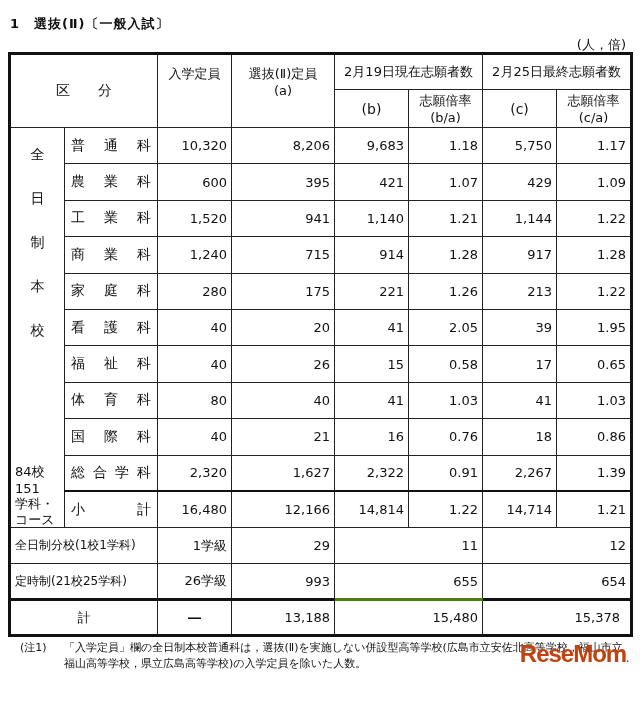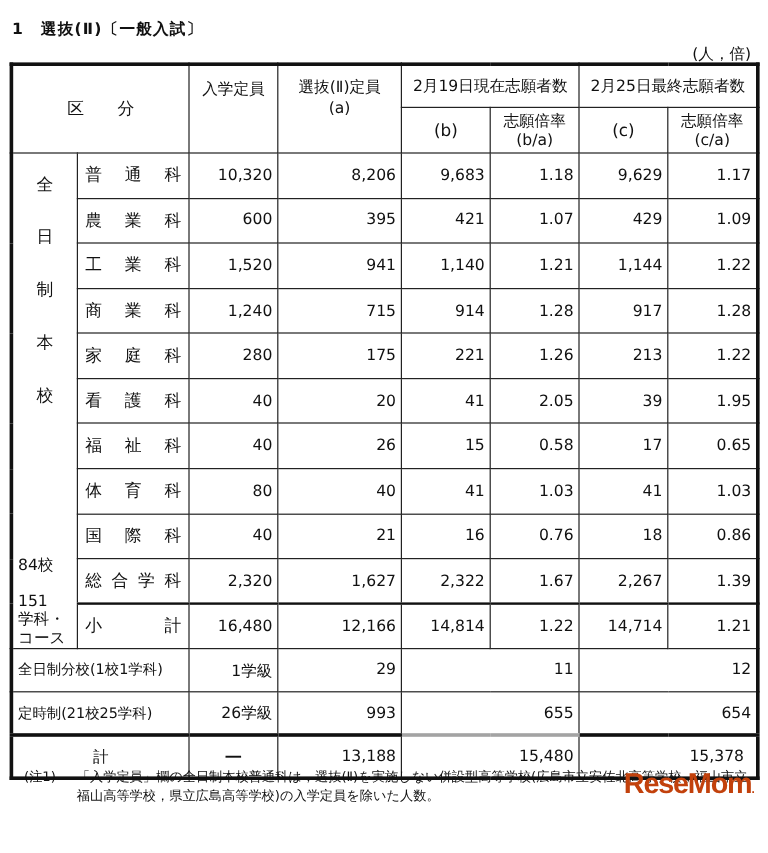--- a/index.html
+++ b/index.html
@@ -63,36 +63,36 @@
   <tr class="thick-top">
     <td rowspan="11" class="side">
       <div style="margin-top:4px;">
         <div class="v">全</div>
         <div class="v">日</div>
         <div class="v">制</div>
         <div class="v">本</div>
         <div class="v">校</div>
       </div>
       <div class="small" style="margin-top:112px;text-align:left;">84校</div>
-      <div class="small" style="margin-top:14px;text-align:left;white-space:pre-line;">151
+      <div class="small" style="margin-top:1px;text-align:left;white-space:pre-line;">151
 学科・
 コース</div>
     </td>
     <td>
           <div class="cat-row">
             <span>普</span>
             <span>通</span>
             <span>科</span>
           </div>
         </td>
     <td class="num">10,320</td>
     <td class="num">8,206</td>
     <td class="num">9,683</td>
     <td class="num">1.18</td>
-    <td class="num">9,629</td>
+    <td class="num">5,750</td>
     <td class="num">1.17</td>
   </tr>
   <tr>
     <td>
           <div class="cat-row">
             <span>農</span>
             <span>業</span>
             <span>科</span>
           </div>
         </td>
@@ -213,21 +213,21 @@
           <div class="cat-row">
             <span>総</span>
             <span>合</span>
             <span>学</span>
             <span>科</span>
           </div>
         </td>
     <td class="num">2,320</td>
     <td class="num">1,627</td>
     <td class="num">2,322</td>
-    <td class="num">1.67</td>
+    <td class="num">0.91</td>
     <td class="num">2,267</td>
     <td class="num">1.39</td>
   </tr>
   <tr style="border-top:2px solid #111;">
     <td style="border-top:2px solid #111;">
           <div class="cat-row">
             <span>小</span>
             <span>計</span>
           </div>
         </td>
@@ -250,21 +250,21 @@
     <td colspan="2" style="font-size:12px;">定時制(21校25学科)</td>
     <td class="num">26学級</td>
     <td class="num">993</td>
     <td colspan="2" class="num">655</td>
     <td colspan="2" class="num">654</td>
   </tr>
   <tr>
     <td colspan="2" class="hdr" style="border-top:3px solid #111;height:36px;">計</td>
     <td class="hdr" style="border-top:3px solid #111;font-weight:bold;">―</td>
     <td class="num" style="border-top:3px solid #111;">13,188</td>
-    <td colspan="2" class="num" style="border-top:3px solid #a3a3a3;margin-top:11px;">15,480</td>
+    <td colspan="2" class="num" style="border-top:3px solid #4d7c0f;margin-top:11px;">15,480</td>
     <td colspan="2" class="num" style="border-top:3px solid #111;padding-right:10px;">15,378</td>
   </tr>
 </tbody>
   </table>
 
 <div class="notes">
   <div class="note">
     <span class="lbl">(注1)</span>
     <span>「入学定員」欄の全日制本校普通科は，選抜(Ⅱ)を実施しない併設型高等学校(広島市立安佐北高等学校，福山市立福山高等学校，県立広島高等学校)の入学定員を除いた人数。</span>
   </div>

